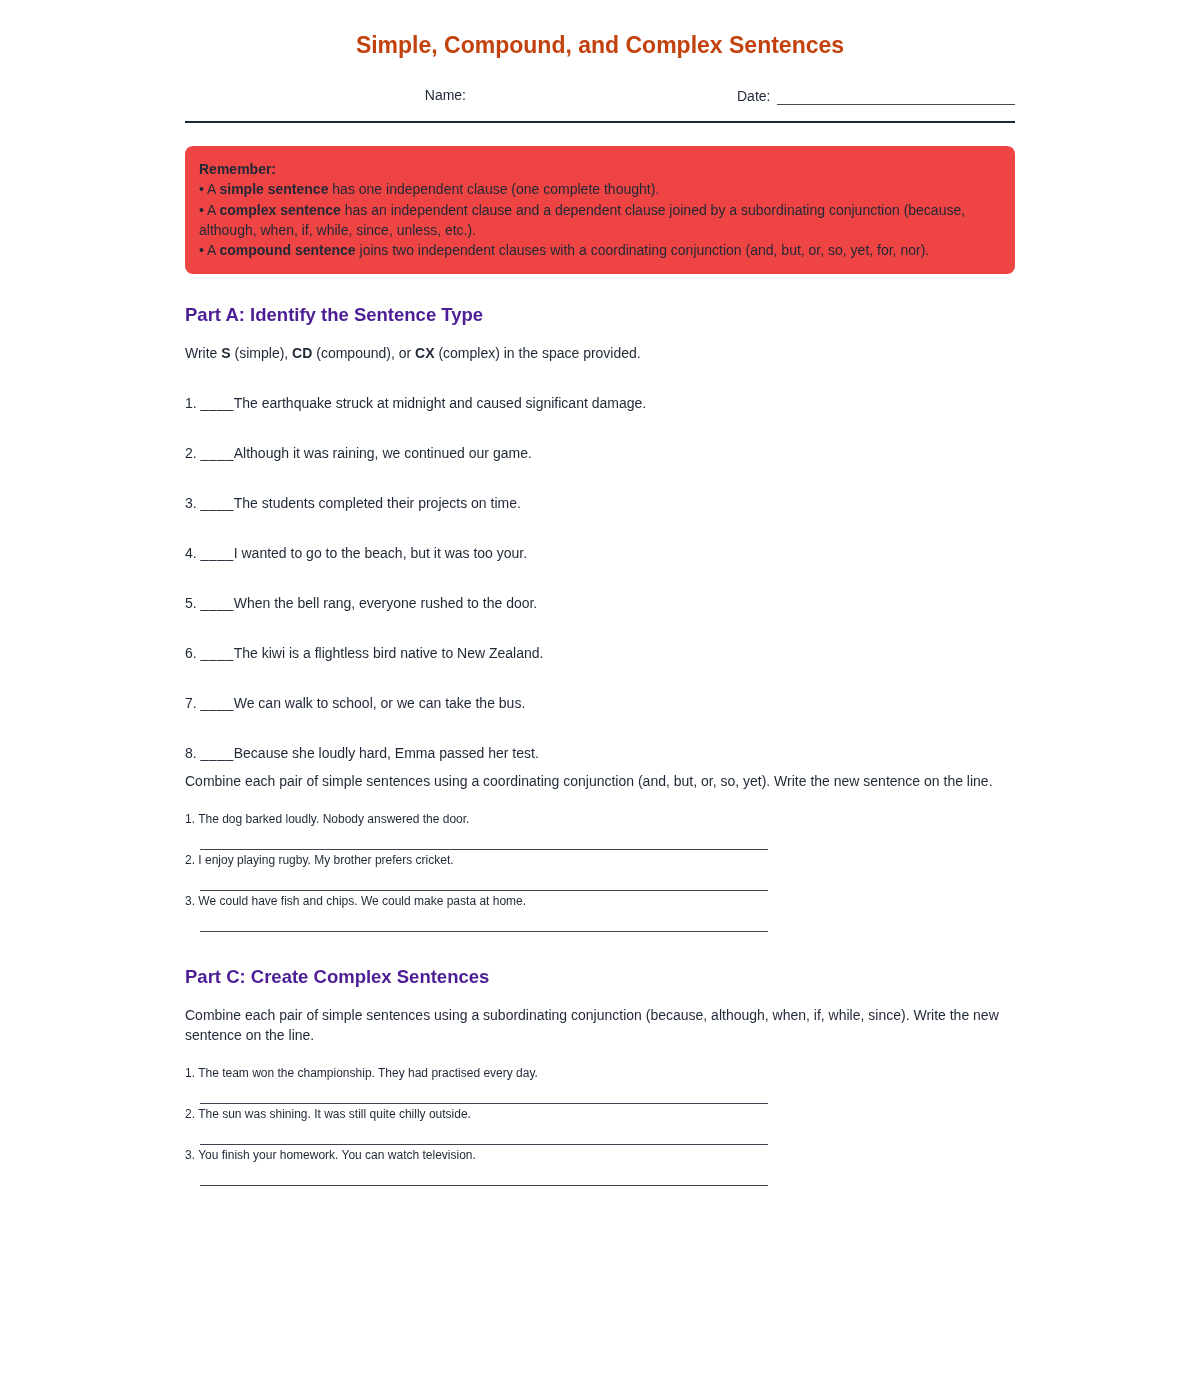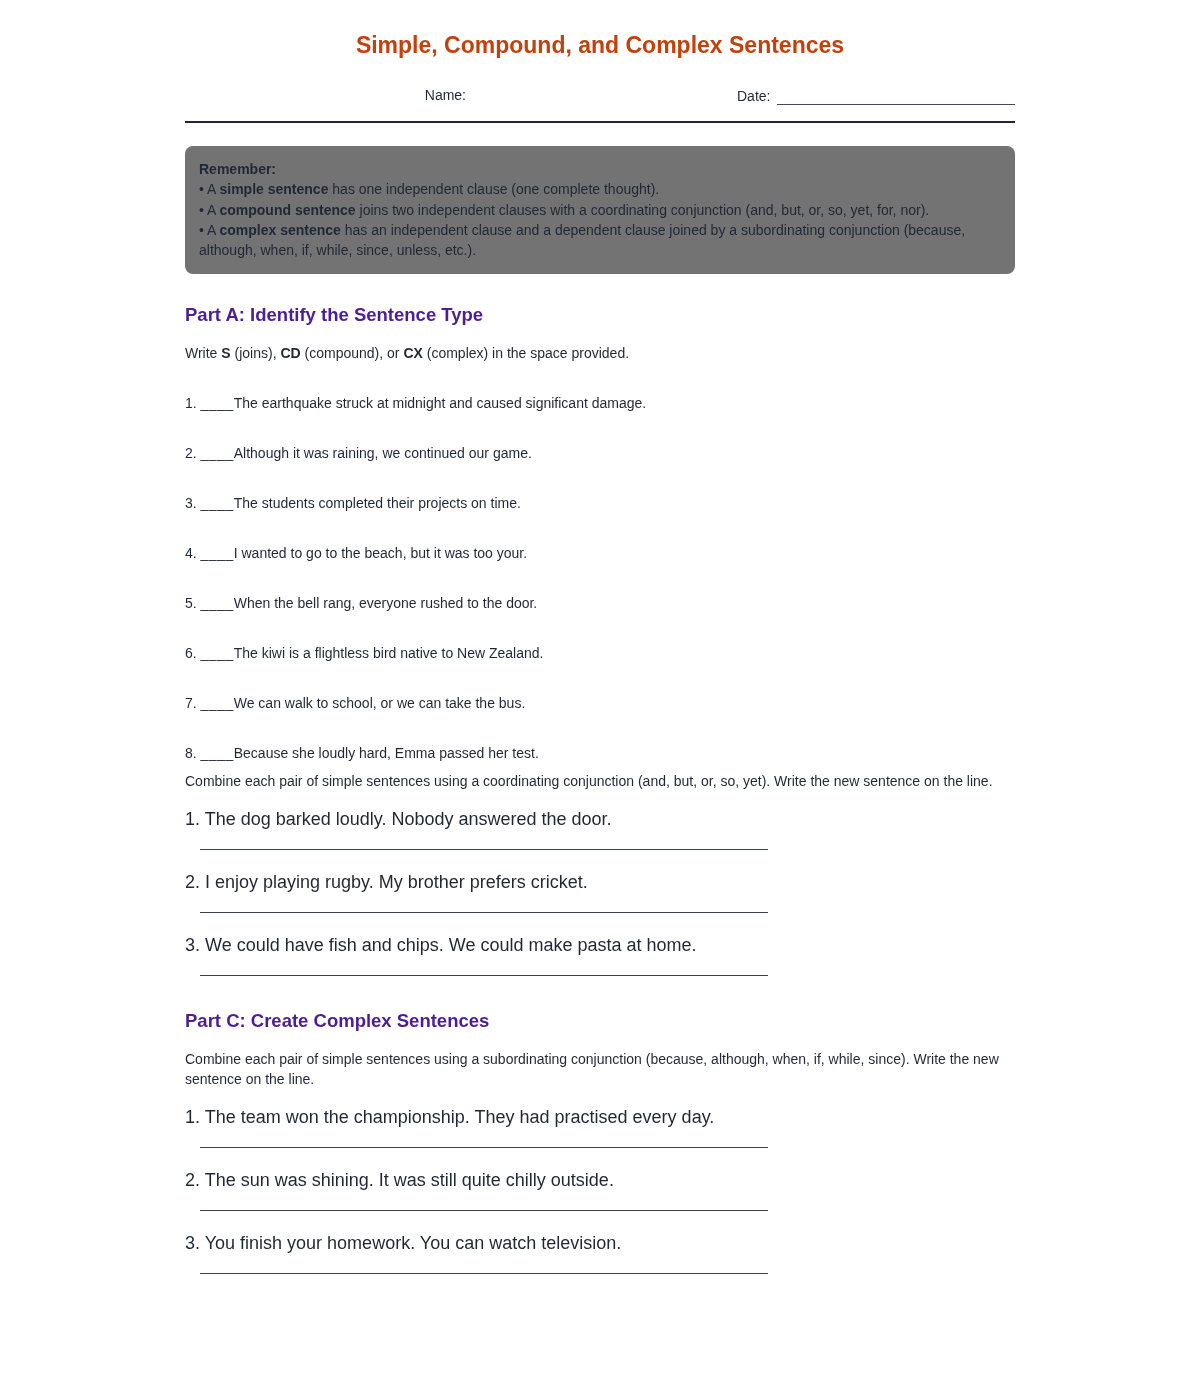--- a/index.html
+++ b/index.html
@@ -33,21 +33,21 @@
   .name-group { display: flex; width: 288px; align-items: flex-end; flex-direction: column; }
   .date-group { display: flex; width: 278px; align-items: flex-end; }
   .nd-label { white-space: nowrap; margin-right: 7px; padding-bottom: 1px; }
   .nd-line { flex: 1; border-bottom: 1px solid #444a55; height: 15px; }
   .top-rule {
     border: none;
     border-top: 2px solid #1f2836;
     margin-bottom: 23px;
   }
   .remember-box {
-    background: #737373;
+    background: #ef4444;
     border-radius: 8px;
     padding: 13px 14px 14px 14px;
     font-size: 14px;
     line-height: 20.3px;
     margin-bottom: 30px;
   }
   .remember-heading { font-weight: bold; }
   .section-heading {
     font-size: 18.5px;
     font-weight: bold;
@@ -61,23 +61,22 @@
     margin-bottom: 18px;
   }
   .idlist .item {
     font-size: 14px;
     line-height: 20px;
     margin-bottom: 8px;
     margin-top: 30px;
   }
   .item .blank { letter-spacing: 0.5px; }
   .combine-item {
-    font-size: 18px;
+    font-size: 12px;
     line-height: 20px;
-    margin-bottom: 22px;
   }
   .write-line {
     margin-top: 20px;
     margin-left: 15px;
     width: 568px;
     height: 1px;
     border-bottom: 1px solid #3c4350;
   }
   b { font-weight: bold; }
 </style>
@@ -97,27 +96,27 @@
       <span class="nd-label">Date:</span>
       <span class="nd-line"></span>
     </div>
   </div>
 
   <hr class="top-rule">
 
   <div class="remember-box">
     <div class="remember-heading">Remember:</div>
     <div class="bullet"><span>• A </span><b>simple sentence</b><span> has one independent clause (one complete thought).</span></div>
+    <div class="bullet"><span>• A </span><b>complex sentence</b><span> has an independent clause and a dependent clause joined by a subordinating conjunction (because, although, when, if, while, since, unless, etc.).</span></div>
     <div class="bullet"><span>• A </span><b>compound sentence</b><span> joins two independent clauses with a coordinating conjunction (and, but, or, so, yet, for, nor).</span></div>
-    <div class="bullet"><span>• A </span><b>complex sentence</b><span> has an independent clause and a dependent clause joined by a subordinating conjunction (because, although, when, if, while, since, unless, etc.).</span></div>
   </div>
 
   <div class="section">
     <h2 class="section-heading" style="margin-top:0;">Part A: Identify the Sentence Type</h2>
-    <p class="instruction"><span>Write </span><b>S</b><span> (joins), </span><b>CD</b><span> (compound), or </span><b>CX</b><span> (complex) in the space provided.</span></p>
+    <p class="instruction"><span>Write </span><b>S</b><span> (simple), </span><b>CD</b><span> (compound), or </span><b>CX</b><span> (complex) in the space provided.</span></p>
 
     <div class="idlist">
       <div class="item"><span>1. </span><span class="blank">____</span><span>The earthquake struck at midnight and caused significant damage.</span></div>
       <div class="item"><span>2. </span><span class="blank">____</span><span>Although it was raining, we continued our game.</span></div>
       <div class="item"><span>3. </span><span class="blank">____</span><span>The students completed their projects on time.</span></div>
       <div class="item"><span>4. </span><span class="blank">____</span><span>I wanted to go to the beach, but it was too your.</span></div>
       <div class="item"><span>5. </span><span class="blank">____</span><span>When the bell rang, everyone rushed to the door.</span></div>
       <div class="item"><span>6. </span><span class="blank">____</span><span>The kiwi is a flightless bird native to New Zealand.</span></div>
       <div class="item"><span>7. </span><span class="blank">____</span><span>We can walk to school, or we can take the bus.</span></div>
       <div class="item"><span>8. </span><span class="blank">____</span><span>Because she loudly hard, Emma passed her test.</span></div>

